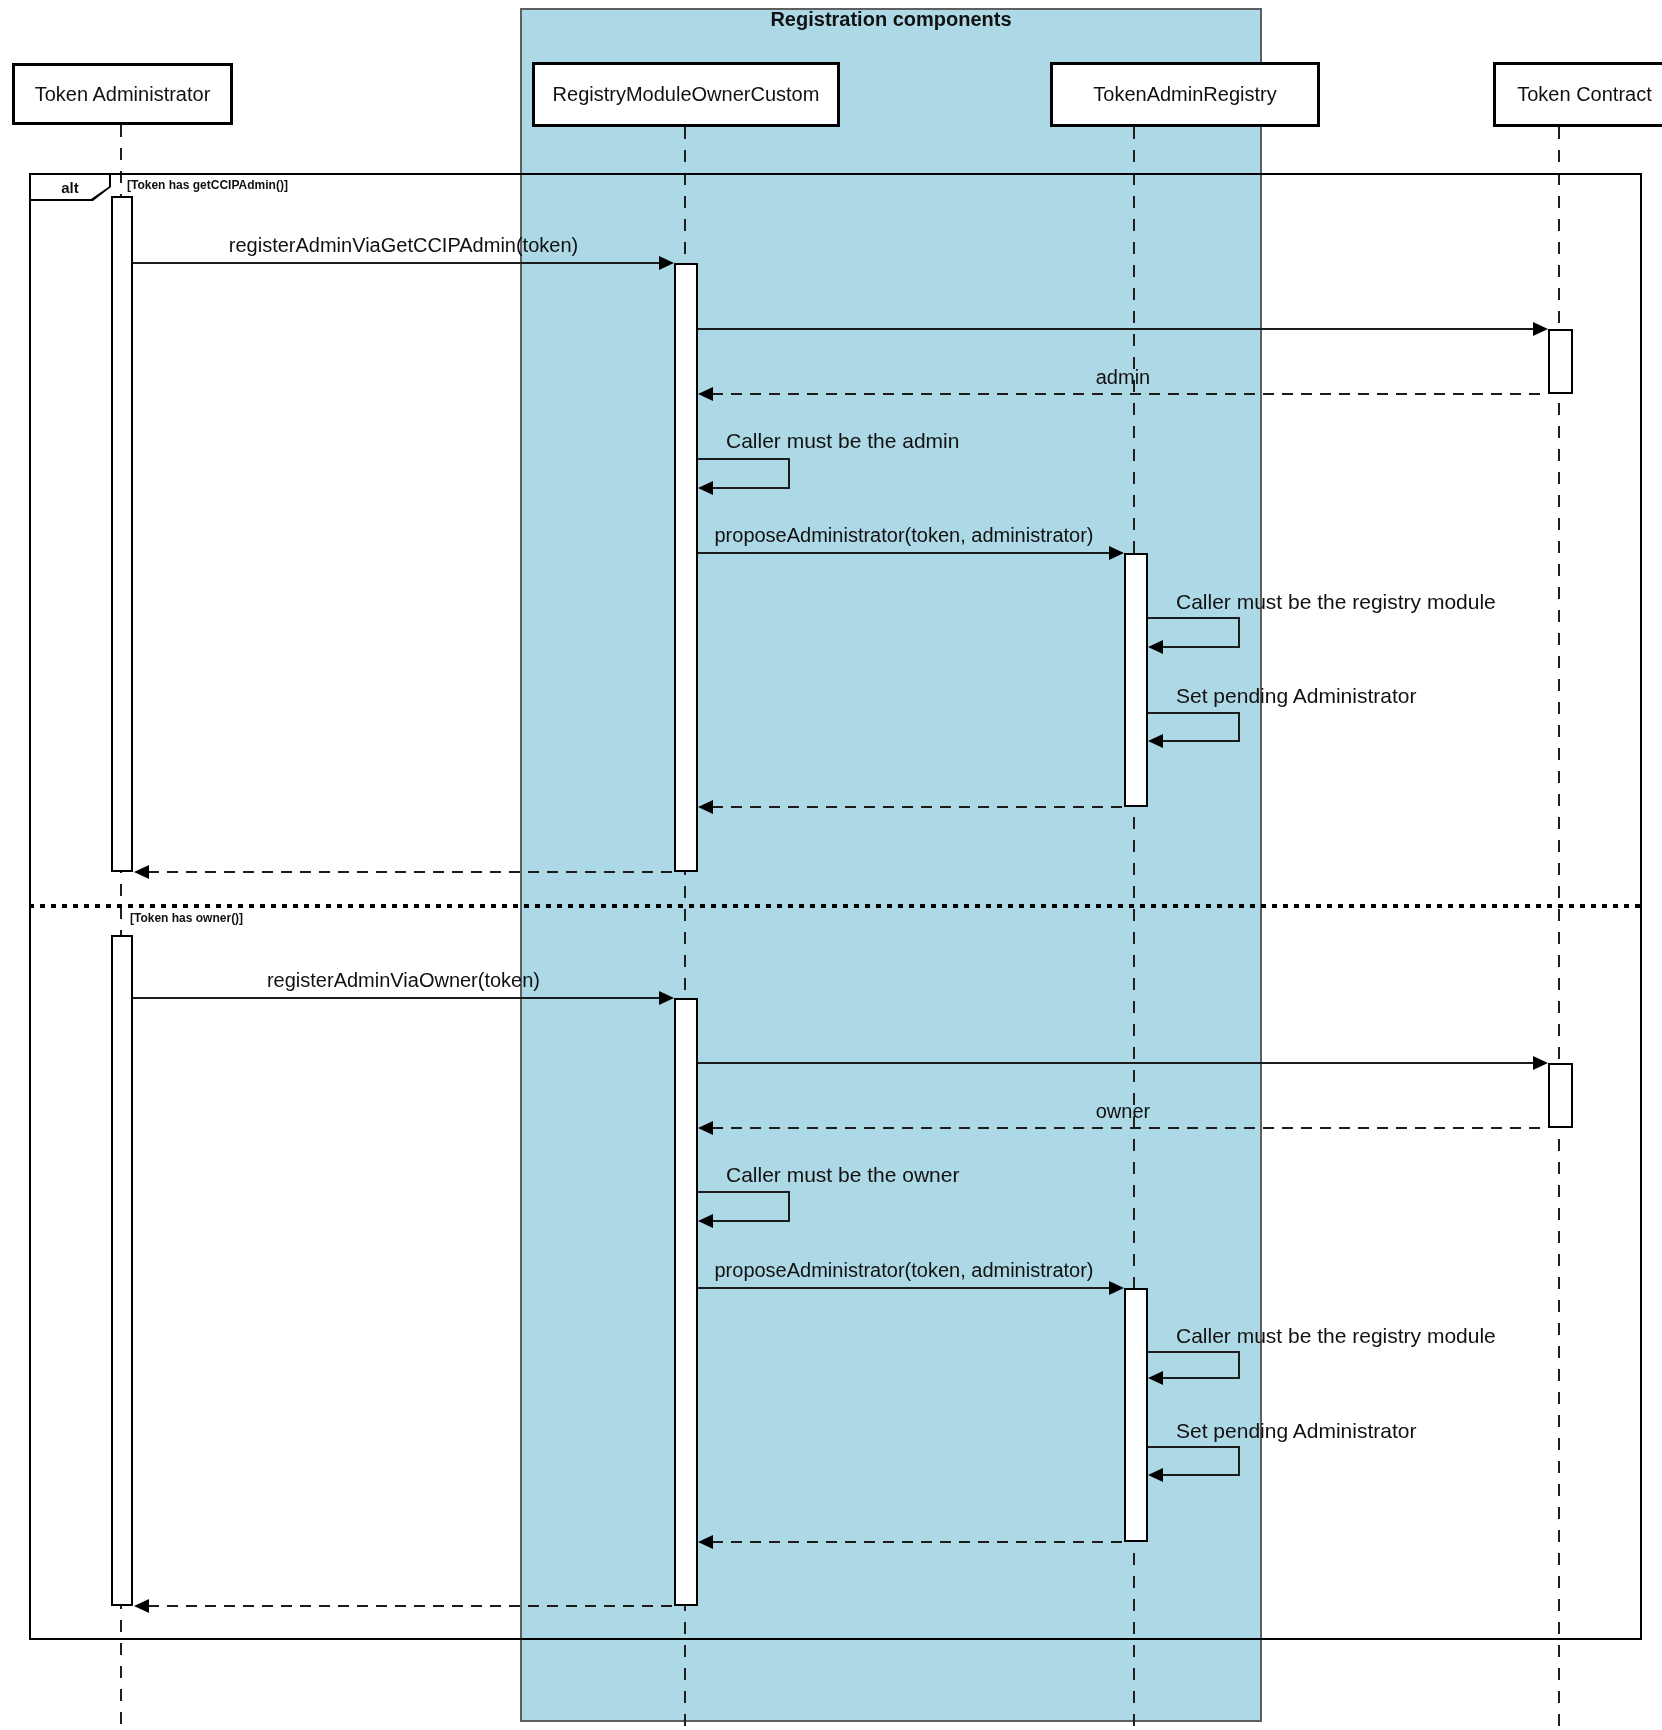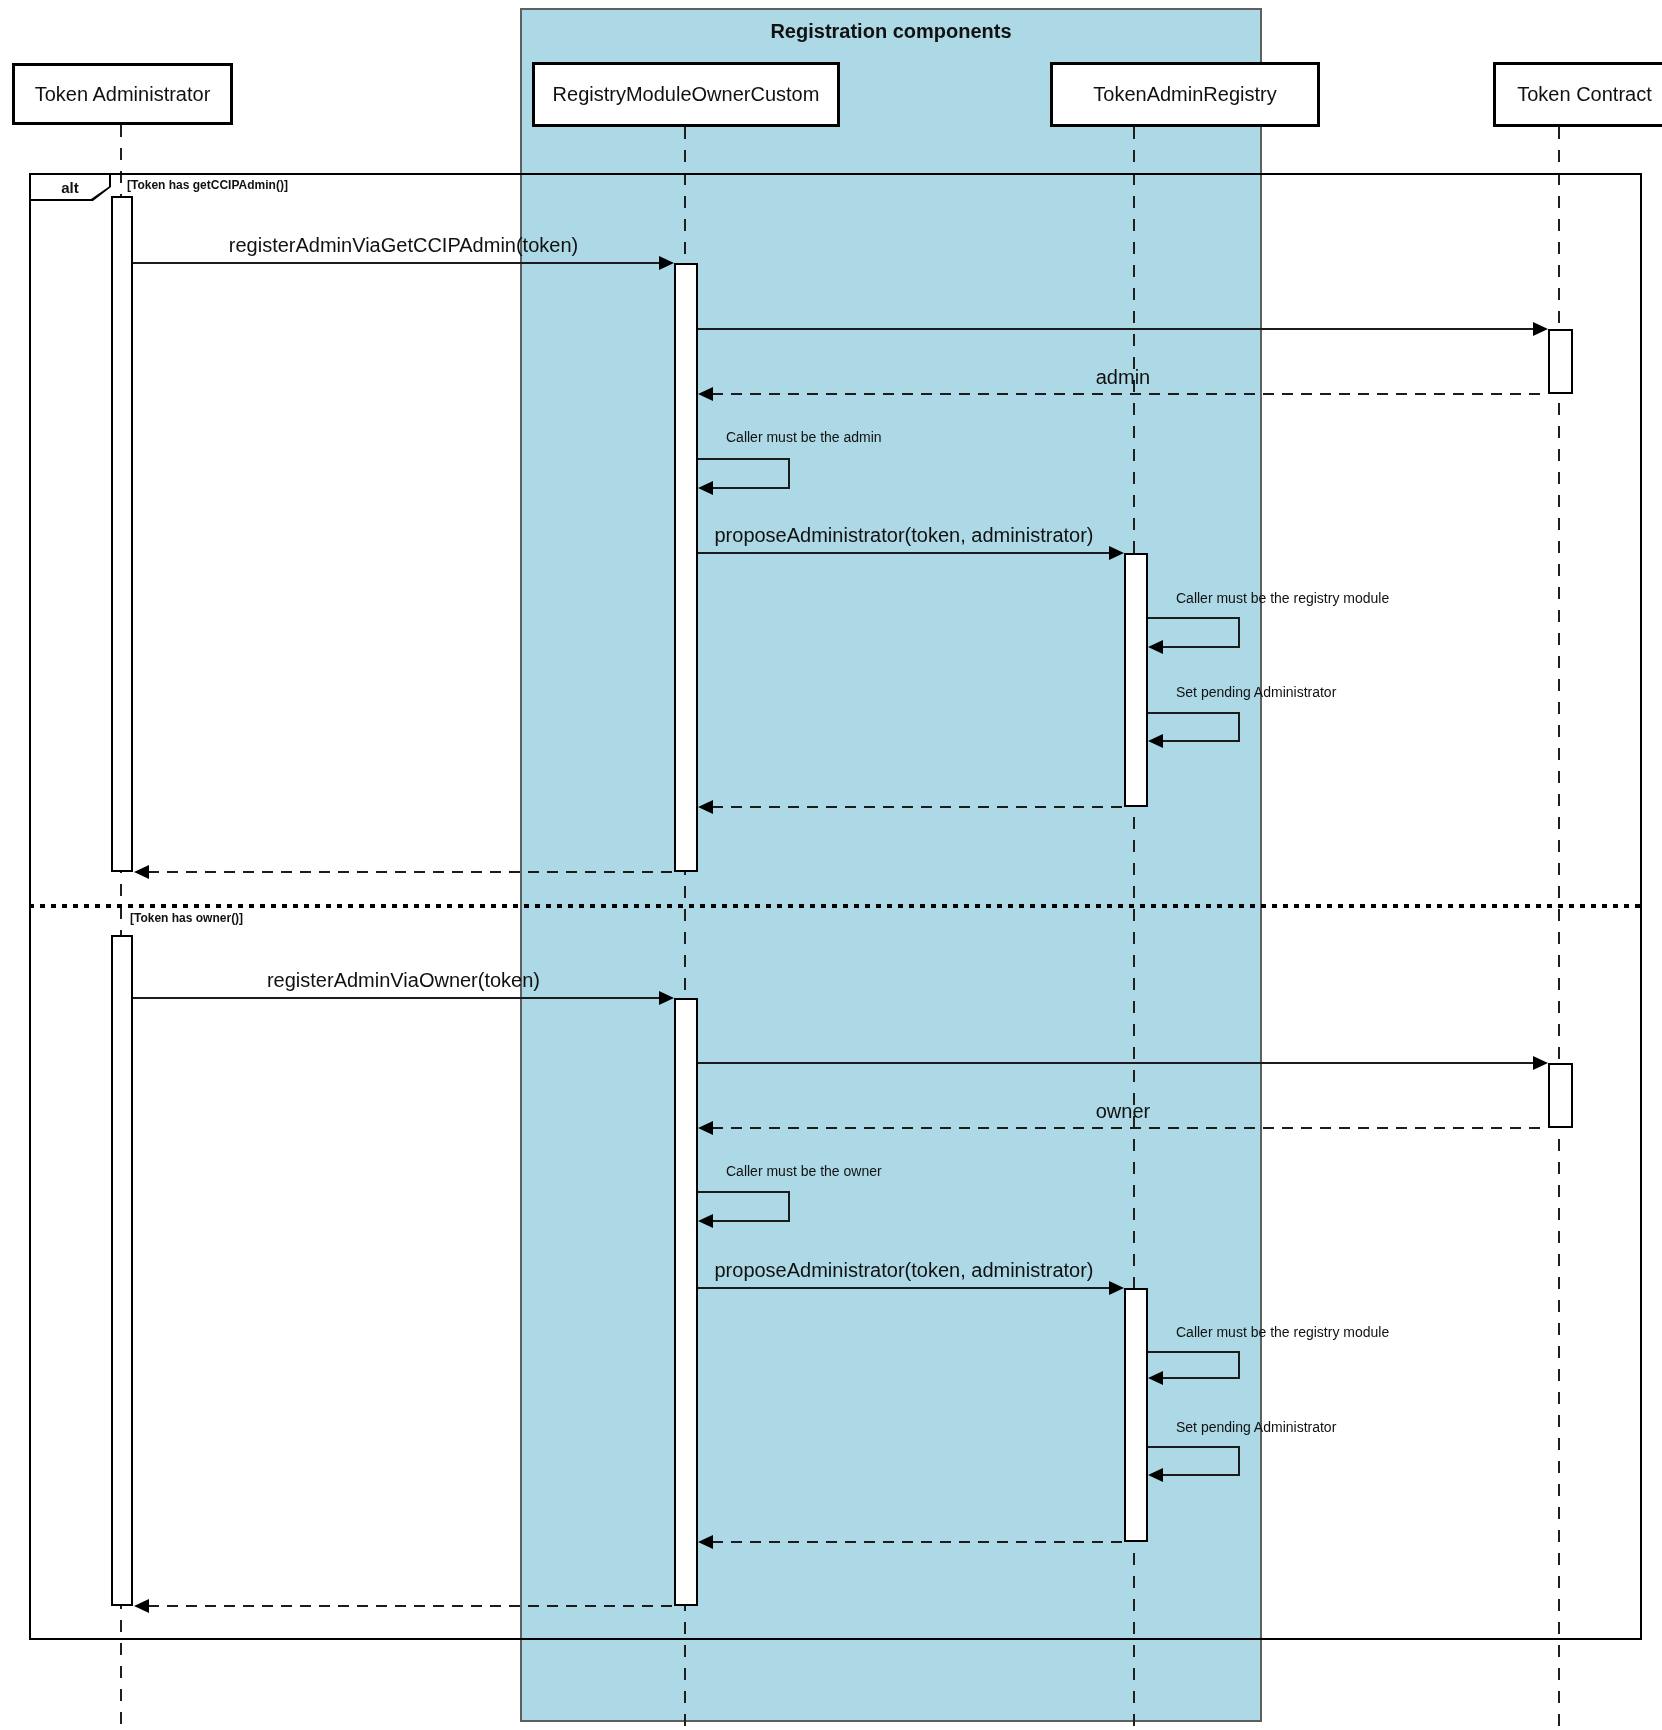--- a/index.html
+++ b/index.html
@@ -19,29 +19,29 @@
   .divider{height:4px;background:repeating-linear-gradient(to right,#000 0 5px,transparent 5px 11px);z-index:30;}
   .act{background:#fff;border:2px solid #000;z-index:40;}
   .line-s{height:2px;background:#1c1c1c;z-index:50;}
   .line-d{height:2px;background:repeating-linear-gradient(to right,#1c1c1c 0 11px,transparent 11px 19px);z-index:50;}
   .vline{width:2px;background:#1c1c1c;z-index:50;}
   .ar{width:0;height:0;border-top:7px solid transparent;border-bottom:7px solid transparent;
       border-left:15px solid #000;z-index:55;}
   .al{width:0;height:0;border-top:7px solid transparent;border-bottom:7px solid transparent;
       border-right:15px solid #000;z-index:55;}
   .lbl{font-size:20px;text-align:center;white-space:nowrap;z-index:60;}
-  .lbl-left{font-size:14px;text-align:left;white-space:nowrap;z-index:60;}
+  .lbl-left{font-size:21px;text-align:left;white-space:nowrap;z-index:60;}
 </style>
 </head>
 <body>
 
 <div id="canvas">
 
   <div class="abs group-rect" style="left: 520px; top: 8px; width: 742px; height: 1714px; background: rgb(173, 216, 230);"></div>
-  <div class="abs group-title" style="left:520px;top:20px;width:742px;">Registration components</div>
+  <div class="abs group-title" style="left:520px;top:8px;width:742px;">Registration components</div>
 
   <div class="abs lifeline" style="left:120px;top:125px;height:1601px;"></div>
   <div class="abs lifeline" style="left:684px;top:127px;height:1599px;"></div>
   <div class="abs lifeline" style="left:1133px;top:127px;height:1599px;"></div>
   <div class="abs lifeline" style="left:1558px;top:127px;height:1599px;"></div>
 
   <div class="abs pbox" style="left:12px;top:63px;width:221px;height:62px;">
       <span>Token Administrator</span>
     </div>
   <div class="abs pbox" style="left:532px;top:62px;width:308px;height:65px;">

